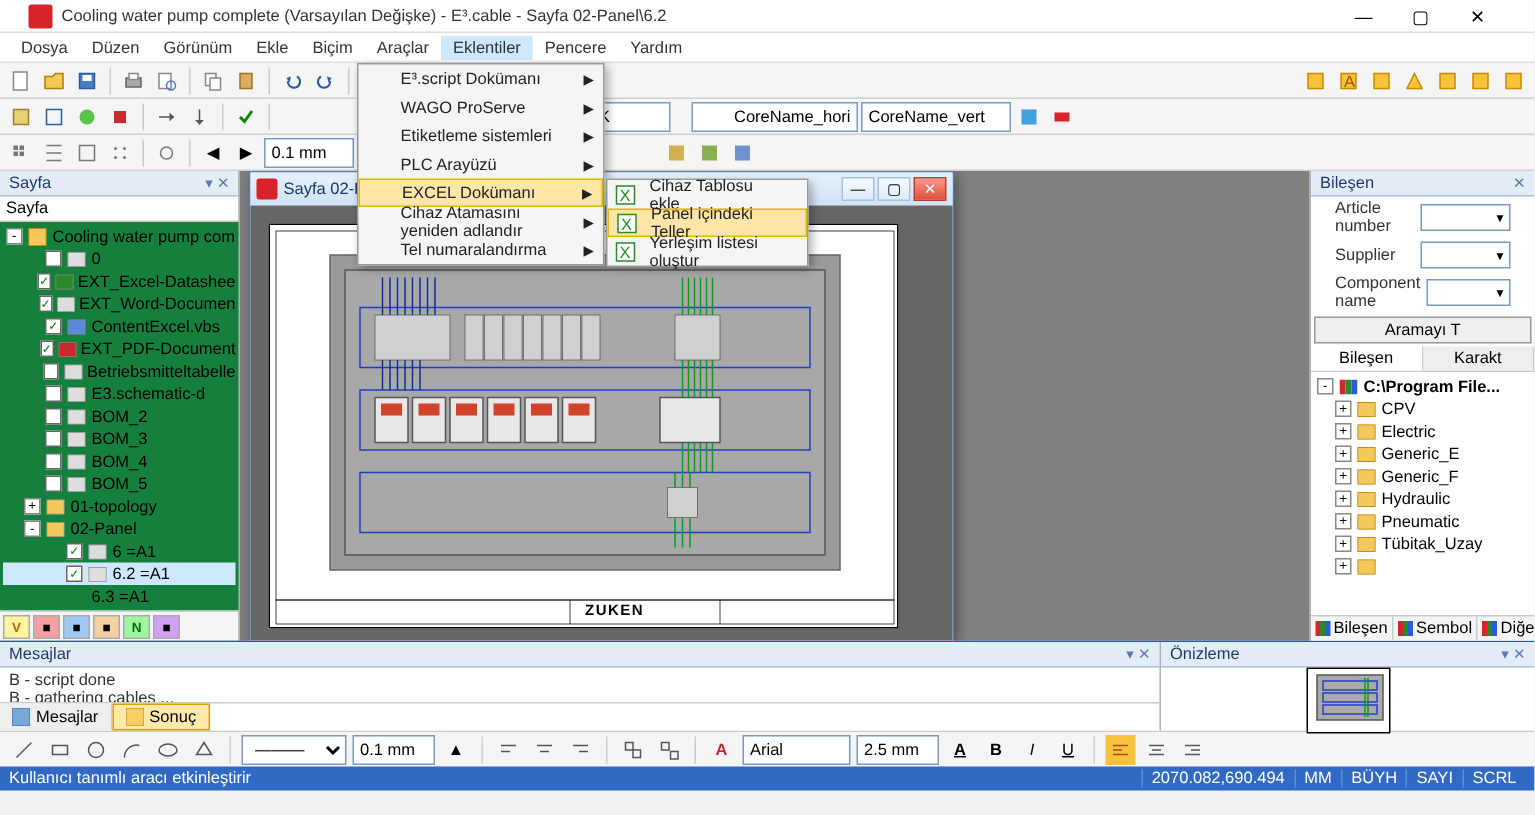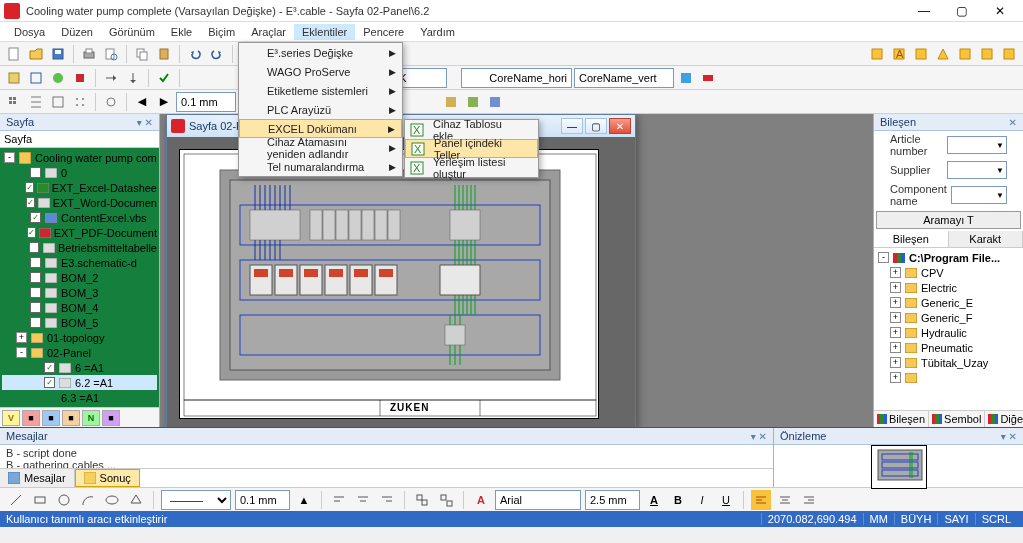--- a/index.html
+++ b/index.html
@@ -1,19 +1,19 @@
 <!DOCTYPE html>
 <html><head>
 <meta charset="utf-8">
 <style>
 * { margin: 0; padding: 0; box-sizing: border-box; font-family: "Segoe UI", Tahoma, sans-serif; font-size: 11px; }
 body { background: #f0f0f0; width: 1023px; height: 543px; overflow: hidden; position: relative; }
 
 
-.titlebar { height: 22px; background: #fff; display: flex; align-items: center; padding: 0 4px; border-bottom: 1px solid #ddd; }
+.titlebar { height: 22px; background: #fff; display: flex; align-items: center; padding: 0 19px; border-bottom: 1px solid #ddd; }
 .titlebar .app-icon { width: 16px; height: 16px; background: #d9232a; margin-right: 6px; border-radius: 2px; }
 .titlebar .title { flex: 1; color: #333; }
 .titlebar .win-controls { display: flex; gap: 0; }
 .titlebar .win-btn { width: 38px; height: 22px; display: flex; align-items: center; justify-content: center; font-size: 12px; }
 
 
 .menubar { height: 20px; background: #fff; display: flex; align-items: center; padding: 0 6px; border-bottom: 1px solid #ddd; }
 .menubar .menu-item { padding: 2px 8px; color: #333; cursor: default; }
 .menubar .menu-item.active { background: #cde8ff; }
 
@@ -906,21 +906,21 @@
       </svg>
     </div>
   <div class="tbtn">
       <svg width="14" height="14">
         <rect x="2" y="2" width="5" height="5" fill="none" stroke="#555"></rect>
         <rect x="8" y="8" width="5" height="5" fill="none" stroke="#555"></rect>
       </svg>
     </div>
   <div class="tsep"></div>
   <div class="tbtn" style="color:#c9282e;font-weight:bold">A</div>
-  <input class="tfield" style="width: 86px;" value="Arial">
+  <input class="tfield" style="width: 72px;" value="Arial">
   <input class="tfield" style="width: 55px;" value="2.5 mm">
   <div class="tbtn" style="color:#000;text-decoration:underline;font-weight:bold">A</div>
   <div class="tbtn" style="font-weight:bold">B</div>
   <div class="tbtn" style="font-style:italic">I</div>
   <div class="tbtn" style="text-decoration:underline">U</div>
   <div class="tsep"></div>
   <div class="tbtn" style="background:#f9c23c">
       <svg width="14" height="14">
         <line x1="2" y1="4" x2="12" y2="4" stroke="#a05000"></line>
         <line x1="2" y1="7" x2="8" y2="7" stroke="#a05000"></line>
@@ -948,21 +948,21 @@
   <div class="stat-cell">2070.082,690.494</div>
   <div class="stat-cell">MM</div>
   <div class="stat-cell">BÜYH</div>
   <div class="stat-cell">SAYI</div>
   <div class="stat-cell">SCRL</div>
 </div>
 
 <div class="dropdown" style="left:238px;top:42px;width:165px">
   <div id="drop-items">
       <div class="drop-item">
-        <span>E³.series Değişke</span>
+        <span>E³.script Dokümanı</span>
         <span class="arrow">▶</span>
       </div>
       <div class="drop-item">
         <span>WAGO ProServe</span>
         <span class="arrow">▶</span>
       </div>
       <div class="drop-item">
         <span>Etiketleme sistemleri</span>
         <span class="arrow">▶</span>
       </div>

